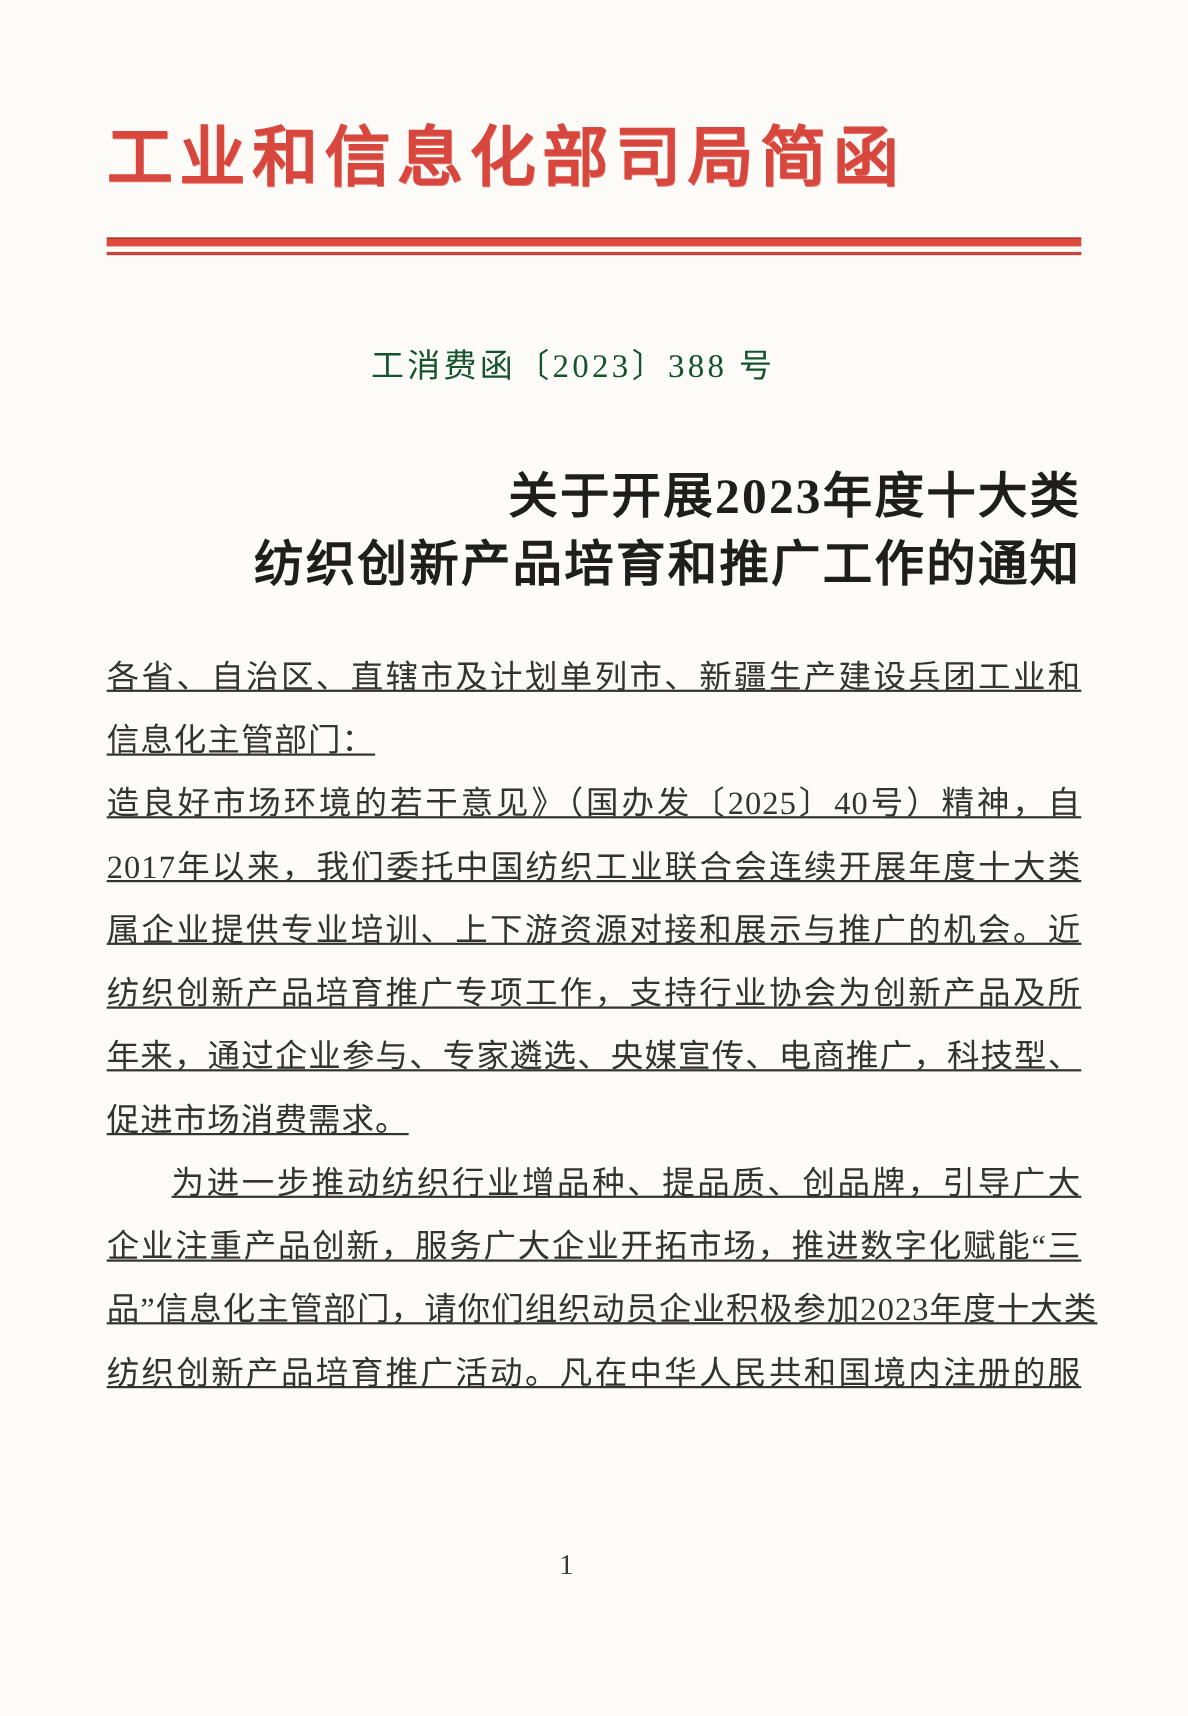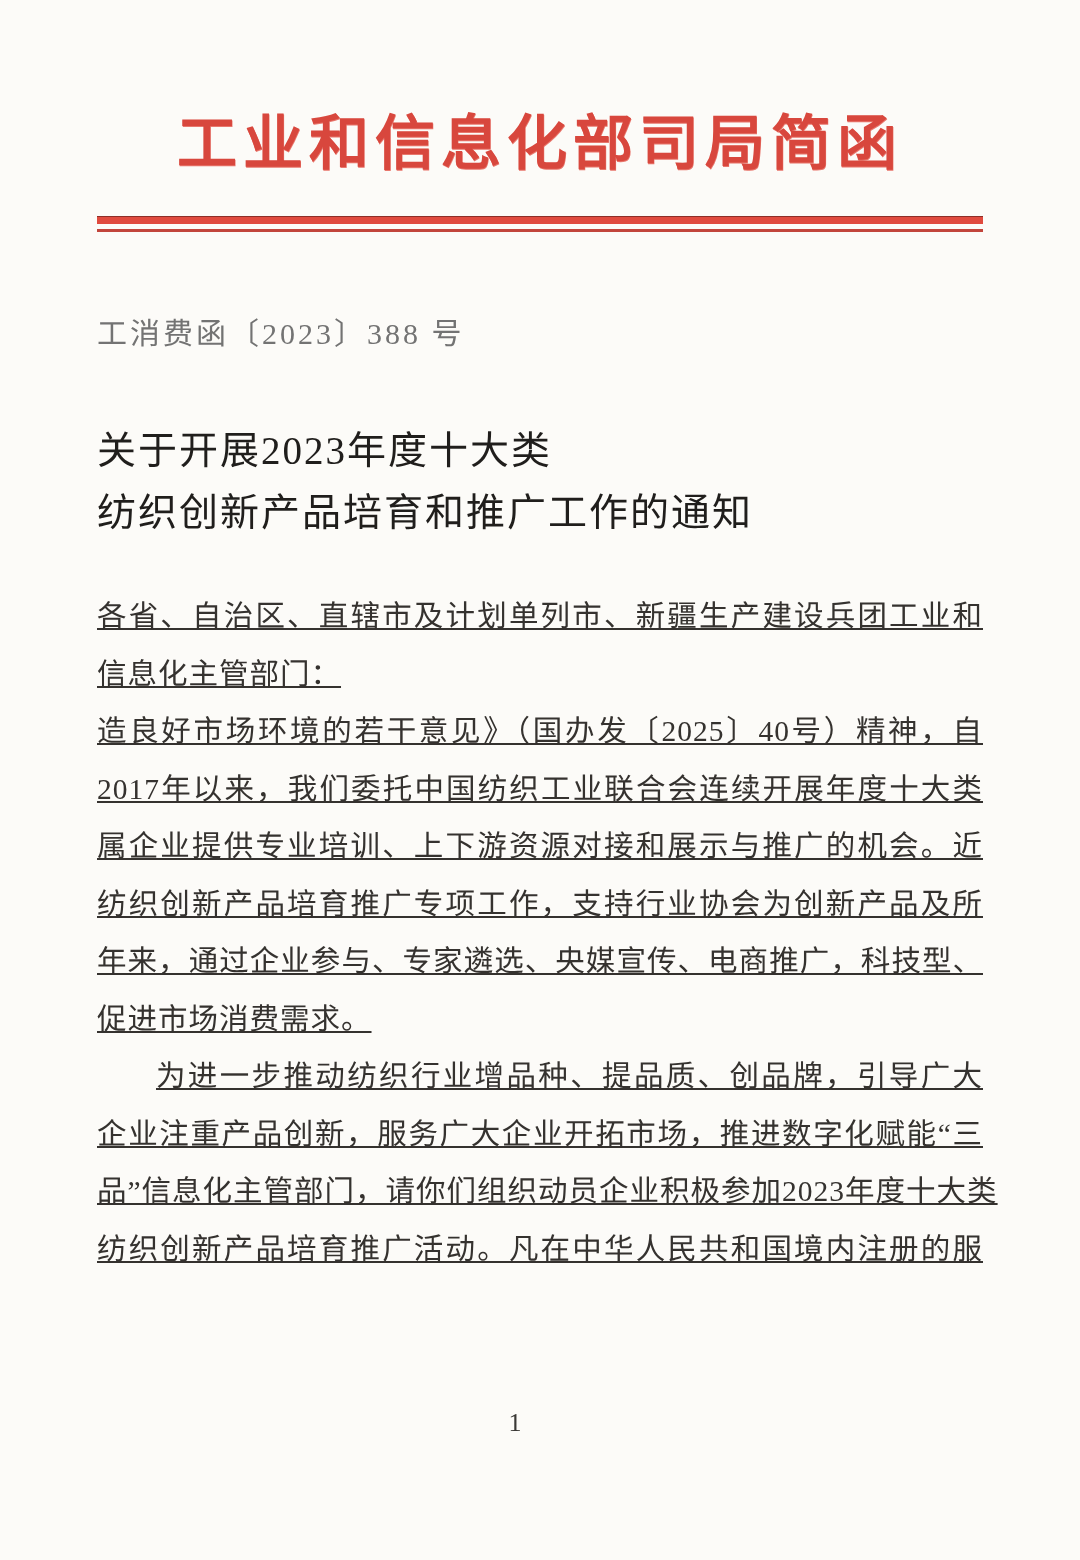--- a/index.html
+++ b/index.html
@@ -17,21 +17,20 @@
     position: relative;
     overflow: hidden;
     font-family: "Liberation Serif", "DejaVu Serif", serif;
     color: #2e2c2a;
   }
   
   .banner {
     margin-top: 98px;
     height: 92px;
     line-height: 92px;
-    text-align: center;
     font-size: 60px;
     font-weight: bold;
     letter-spacing: 6px;
     white-space: nowrap;
     color: #d8473d;
     text-shadow: 0.5px 0.5px 0 #e8776d;
   }
   
   .rules {
     margin-top: 26px;
@@ -44,34 +43,34 @@
   .rule-thin {
     height: 3px;
     margin-top: 5px;
     background: #c2453c;
   }
   
   .doc-number {
     margin-top: 82px;
     height: 40px;
     line-height: 40px;
-    text-align: left;
+    text-align: center;
     padding-right: 38px;
     font-size: 30px;
     letter-spacing: 3px;
-    color: #737373;
+    color: #14532d;
     white-space: nowrap;
   }
   
   .doc-title {
     margin-top: 66px;
-    text-align: left;
-    font-size: 39px;
+    text-align: right;
+    font-size: 45px;
     line-height: 62px;
-    font-weight: normal;
+    font-weight: bold;
     letter-spacing: 2px;
     color: #201e1c;
   }
   
   .doc-body {
     margin-top: 44px;
     font-size: 29.5px;
     color: #35322f;
     text-decoration: underline;
   }

